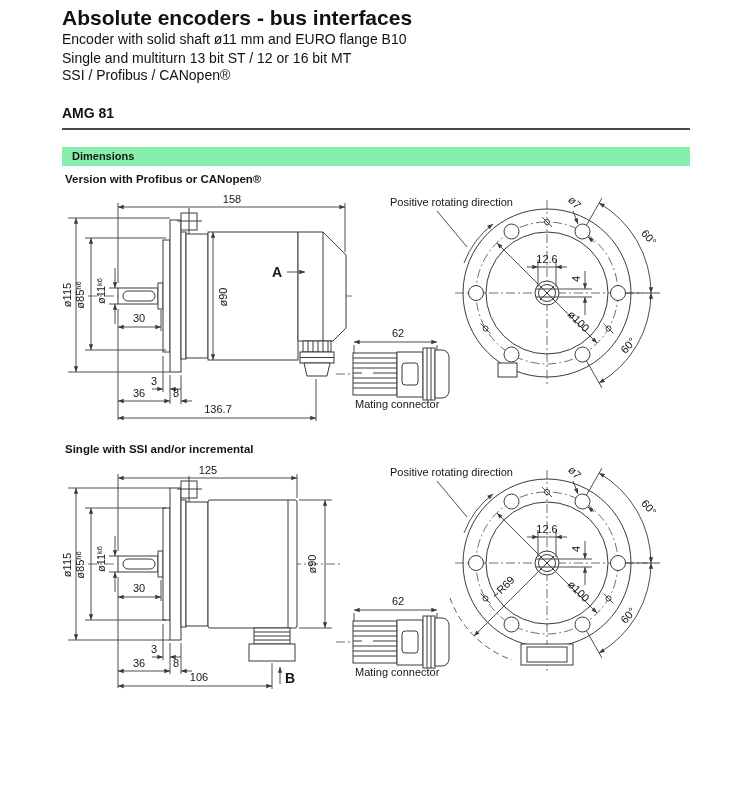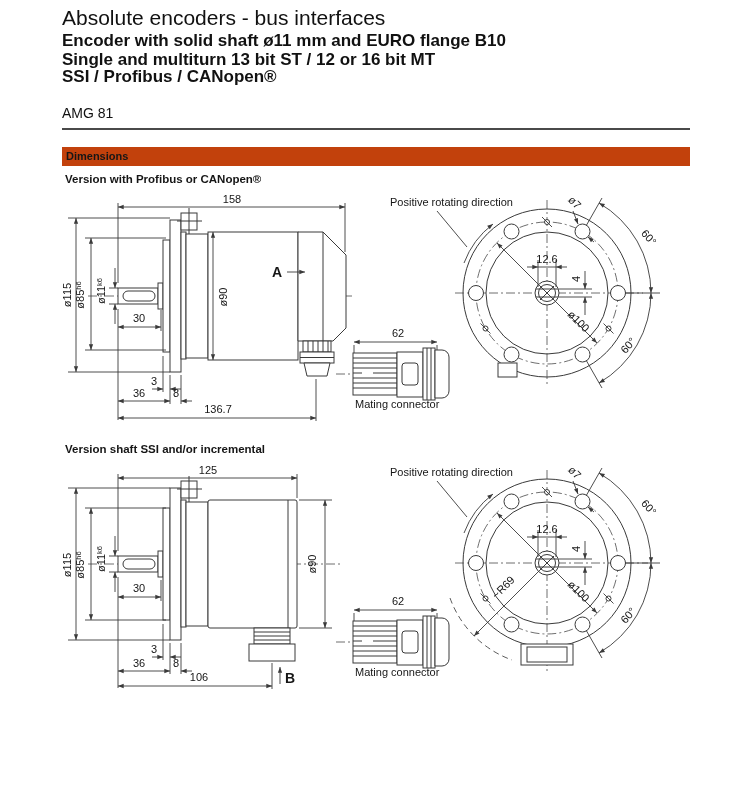--- a/index.html
+++ b/index.html
@@ -1,22 +1,22 @@
 <!DOCTYPE html>
 <html><head>
 <meta charset="utf-8">
 <style>
   html,body{margin:0;padding:0;background:#fff;}
   body{width:750px;height:797px;position:relative;font-family:"Liberation Sans","DejaVu Sans",sans-serif;color:#111;}
   .abs{position:absolute;}
-  .title{left:62px;top:6px;font-size:21px;font-weight:normal;letter-spacing:0;}
-  .sub{left:62px;font-size:17px;font-weight:bold;}
-  .model{left:62px;top:105px;font-size:14px;font-weight:normal;text-align:center;}
+  .title{left:62px;top:6px;font-size:21px;font-weight:bold;letter-spacing:0;}
+  .sub{left:62px;font-size:14px;font-weight:normal;}
+  .model{left:62px;top:105px;font-size:14px;font-weight:bold;text-align:center;}
   .rule{left:62px;top:128px;width:628px;height:2px;background:#4a4a4a;}
-  .bar{left:62px;top:147px;width:628px;height:19px;background:#c2410c;font-size:11px;font-weight:bold;line-height:19px;padding-left:4px;box-sizing:border-box;color:#161616;}
+  .bar{left:62px;top:147px;width:628px;height:19px;background:#86efac;font-size:11px;font-weight:bold;line-height:19px;padding-left:10px;box-sizing:border-box;color:#161616;}
   .verhead{left:65px;font-size:11.5px;font-weight:bold;color:#161616;text-align:right;}
   svg{position:absolute;overflow:visible;}
   svg text{font-family:"Liberation Sans","DejaVu Sans",sans-serif;font-size:11px;fill:#161616;}
   .ln{stroke:#3a3a3a;stroke-width:1;fill:none;}
   .fl{stroke:#3a3a3a;stroke-width:1;fill:#fff;}
   .dim{stroke:#3a3a3a;stroke-width:0.9;fill:none;}
   .cl{stroke:#4a4a4a;stroke-width:0.8;fill:none;stroke-dasharray:9,3,2,3;}
   .dash{stroke:#4a4a4a;stroke-width:0.9;fill:none;stroke-dasharray:6,4;}
   .mid{text-anchor:middle;}
   .bold13{font-size:14px;font-weight:bold;}
@@ -26,21 +26,21 @@
 
 <div class="abs title">Absolute encoders - bus interfaces</div>
 <div class="abs sub" style="top:31px">Encoder with solid shaft ø11 mm and EURO flange B10</div>
 <div class="abs sub" style="top:50px">Single and multiturn 13 bit ST / 12 or 16 bit MT</div>
 <div class="abs sub" style="top:67px">SSI / Profibus / CANopen®</div>
 <div class="abs model">AMG 81</div>
 <div class="abs rule"></div>
 <div class="abs bar">Dimensions</div>
 
 <div class="abs verhead" style="top:173px">Version with Profibus or CANopen®</div>
-<div class="abs verhead" style="top:443px">Version shaft SSI and/or incremental</div>
+<div class="abs verhead" style="top:443px">Single with SSI and/or incremental</div>
 
 <svg class="abs" style="left:55px;top:190px" width="645" height="245" viewBox="55 190 645 245">
   <defs>
     <marker id="ae" viewBox="0 0 10 10" refX="9" refY="5" markerWidth="9" markerHeight="7" orient="auto">
       <path d="M0,1.6 L9,5 L0,8.4 z" fill="#3a3a3a"></path>
     </marker>
     <marker id="as" viewBox="0 0 10 10" refX="9" refY="5" markerWidth="9" markerHeight="7" orient="auto-start-reverse">
       <path d="M0,1.6 L9,5 L0,8.4 z" fill="#3a3a3a"></path>
     </marker>
   </defs>

